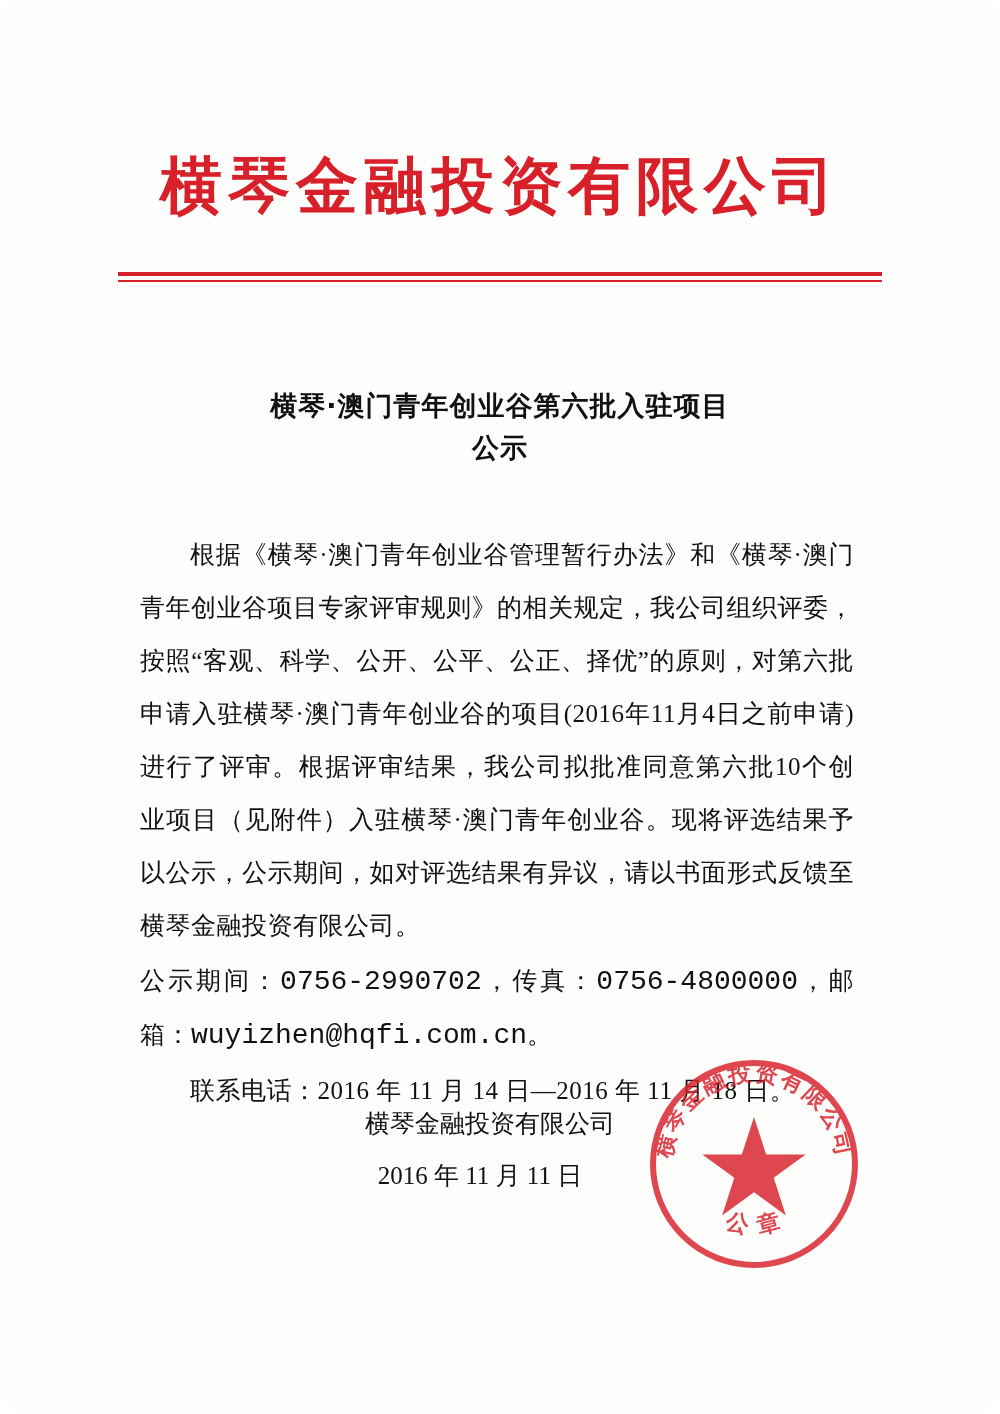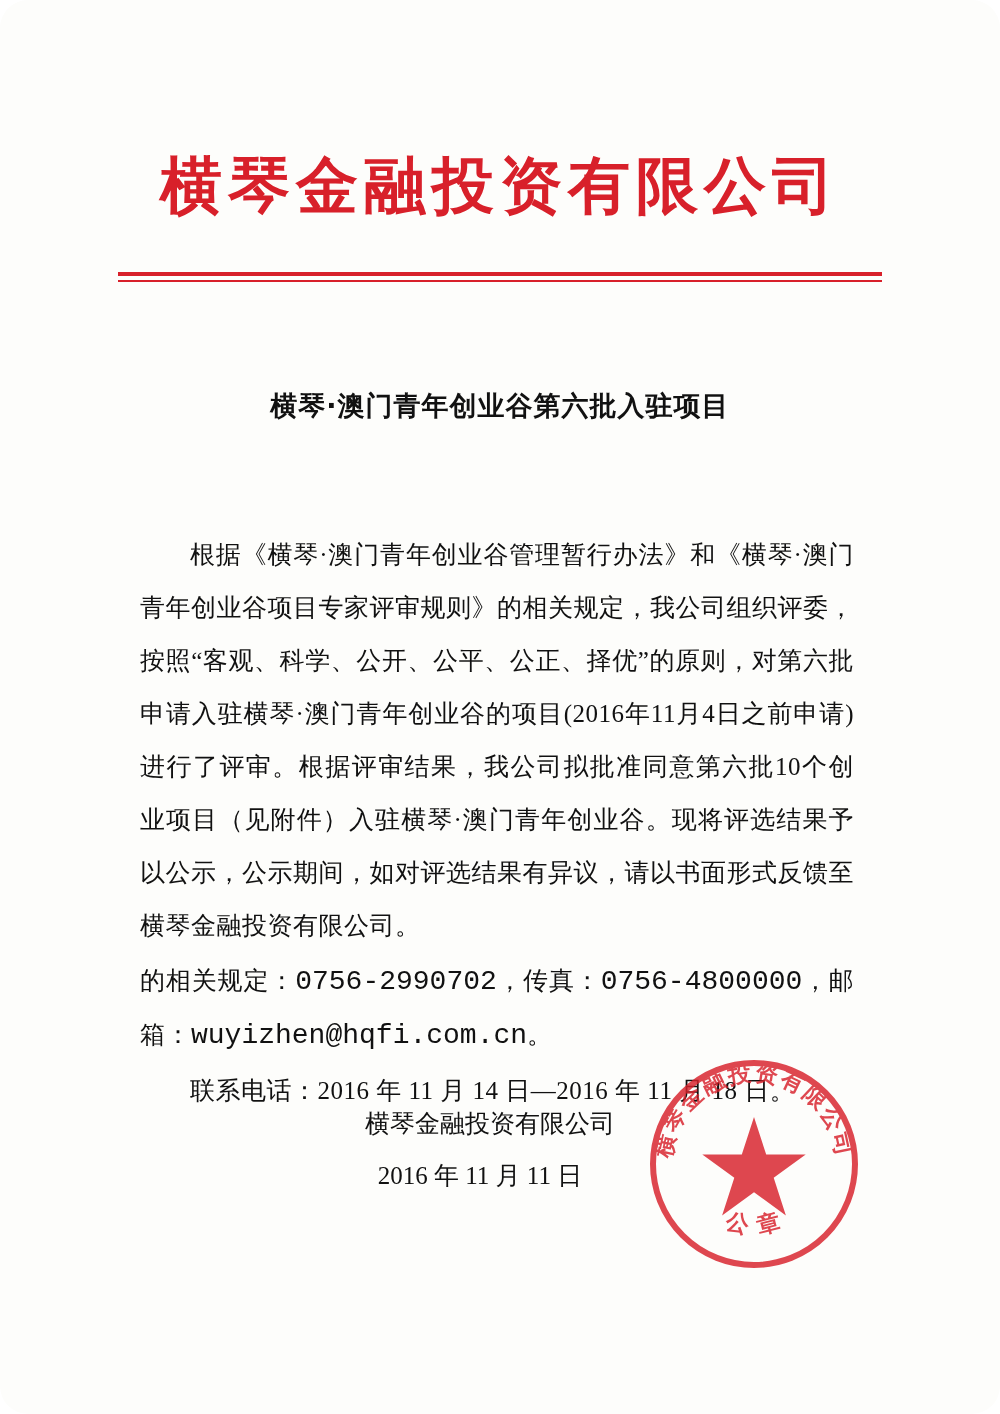--- a/index.html
+++ b/index.html
@@ -145,27 +145,28 @@
     <div class="letterhead-title">横琴金融投资有限公司</div>
   </div>
 
   <div class="rule-wrap">
     <div class="rule-thick"></div>
     <div class="rule-thin"></div>
   </div>
 
   <div class="doc-title">
     <div>横琴·澳门青年创业谷第六批入驻项目</div>
+    <div>公示</div>
   </div>
 
   <div class="body-text">
     <p class="para">根据《横琴·澳门青年创业谷管理暂行办法》和《横琴·澳门青年创业谷项目专家评审规则》的相关规定，我公司组织评委，按照“客观、科学、公开、公平、公正、择优”的原则，对第六批申请入驻横琴·澳门青年创业谷的项目(2016年11月4日之前申请)进行了评审。根据评审结果，我公司拟批准同意第六批10个创业项目（见附件）入驻横琴·澳门青年创业谷。现将评选结果予以公示，公示期间，如对评选结果有异议，请以书面形式反馈至横琴金融投资有限公司。</p>
 
     <p class="para no-indent">
-      <span>的相关规定：</span><span class="mono">0756-2990702</span><span>，传真：</span><span class="mono">0756-4800000</span><span>，邮箱：</span><span class="mono">wuyizhen@hqfi.com.cn</span><span>。</span>
+      <span>公示期间：</span><span class="mono">0756-2990702</span><span>，传真：</span><span class="mono">0756-4800000</span><span>，邮箱：</span><span class="mono">wuyizhen@hqfi.com.cn</span><span>。</span>
     </p>
 
     <p class="para">
       <span>联系电话：</span><span>2016 年 11 月 14 日—2016 年 11 月 18 日。</span>
     </p>
   </div>
 
   <div class="signature">
     <div class="sig-line">横琴金融投资有限公司</div>
     <div class="sig-date">2016 年 11 月 11 日</div>

